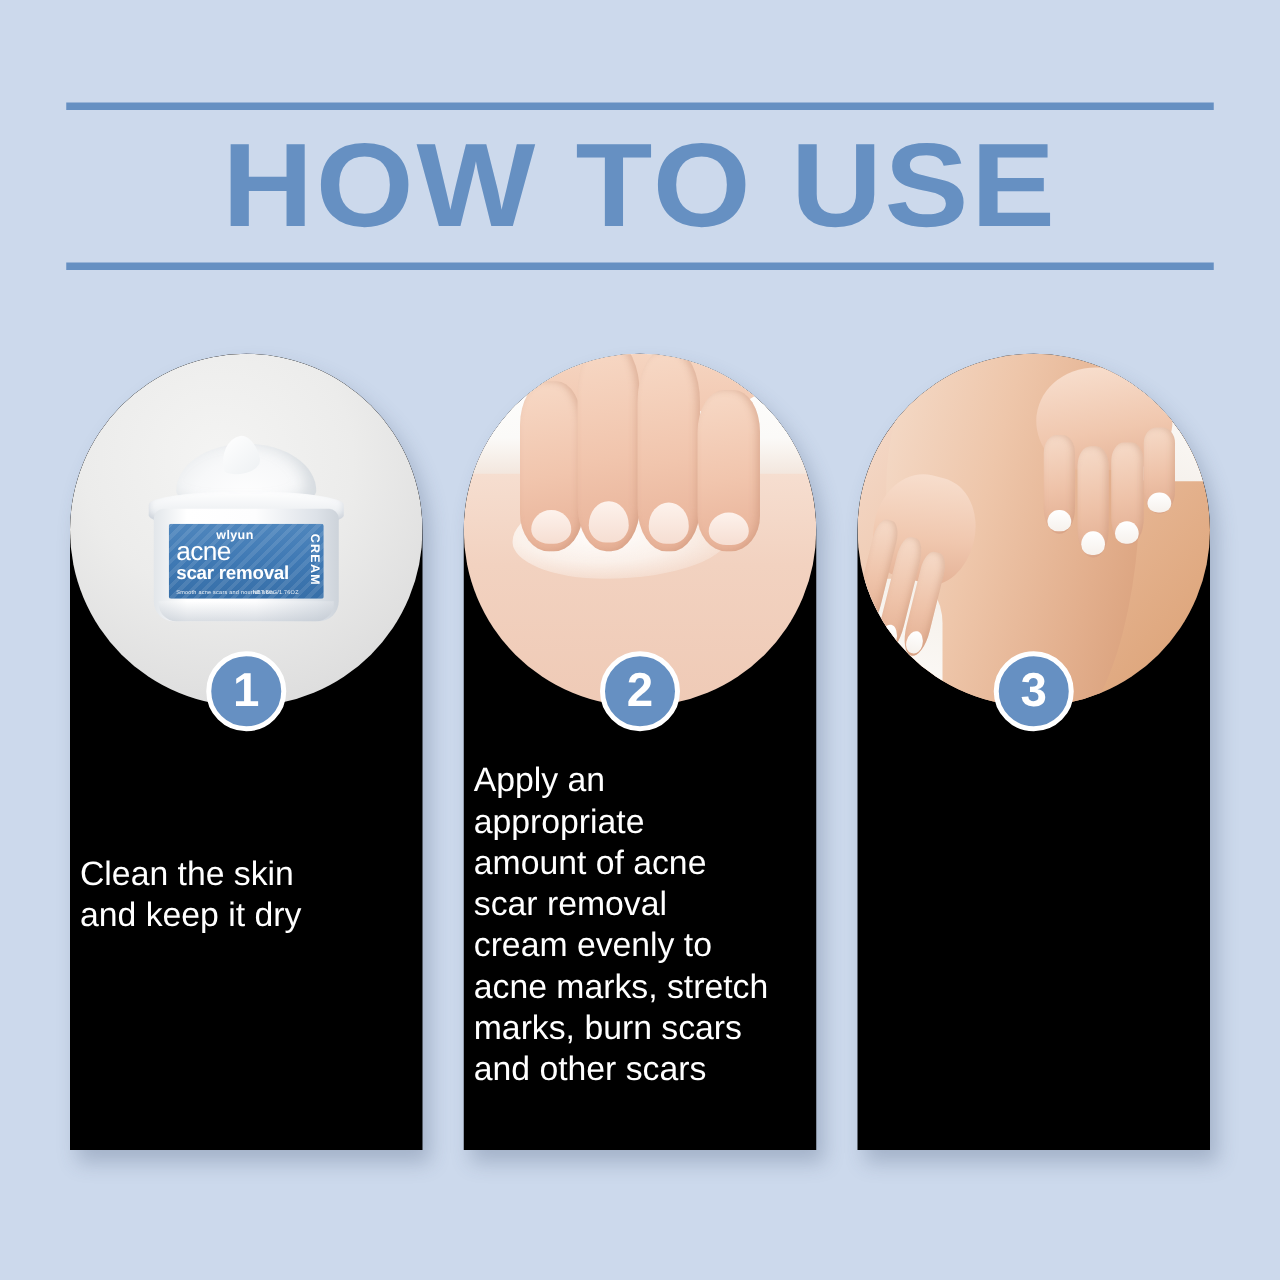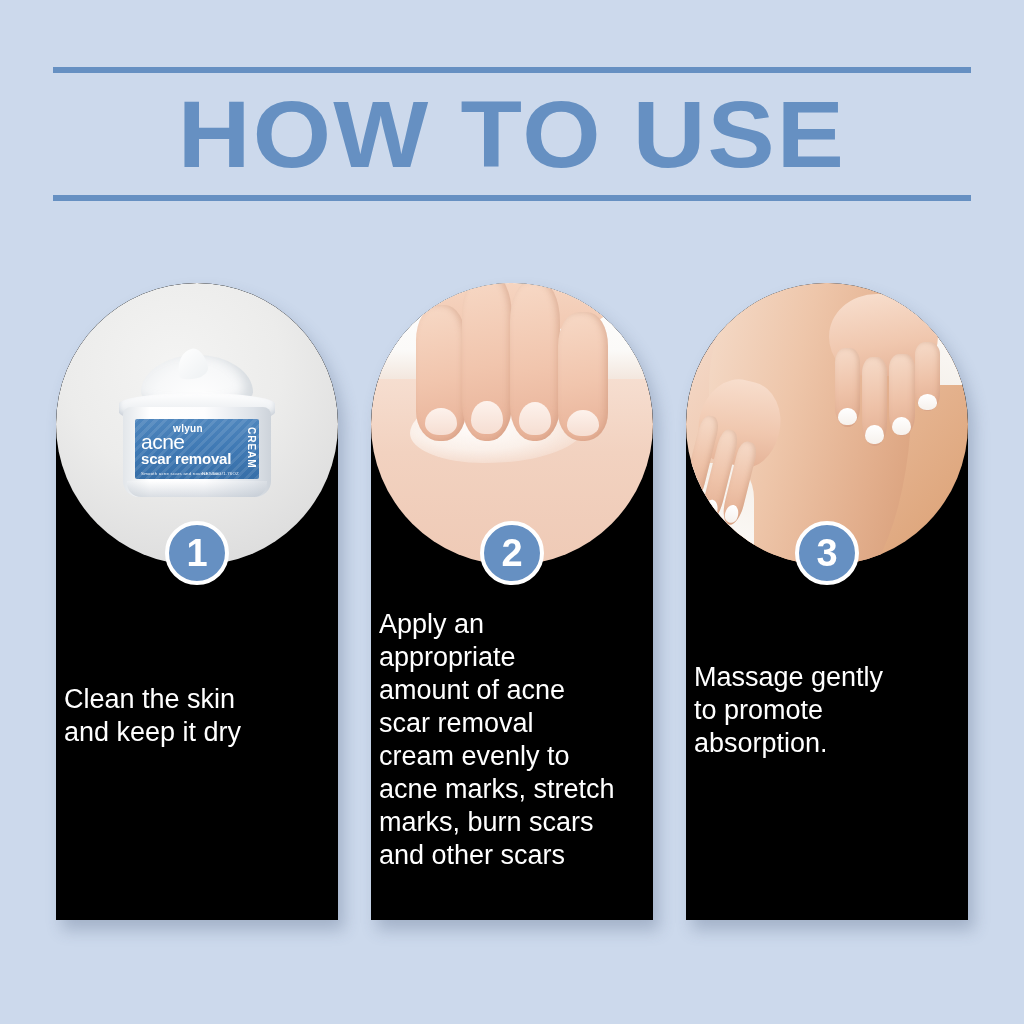--- a/index.html
+++ b/index.html
@@ -12,21 +12,21 @@
     background: #ccd9ec;
     font-family: "Liberation Sans", sans-serif;
     overflow: hidden;
     position: relative;
   }
 
   
   .header {
     position: absolute;
     left: 53px;
-    top: 67px;
+    top: 82px;
     width: 918px;
   }
   .rule {
     height: 6px;
     background: #6690c2;
     width: 100%;
   }
   .rule.bottom {
     height: 6px;
   }
@@ -486,18 +486,15 @@
           <div class="h-f b2">
               <div class="nail"></div>
             </div>
           <div class="h-f b3">
               <div class="nail"></div>
             </div>
         </div>
       </div>
     </div>
     <div class="badge">3</div>
-    <div class="caption">Massage gently
-to promote
-absorption.</div>
   </div>
 
 </div>
 
 </body></html>

